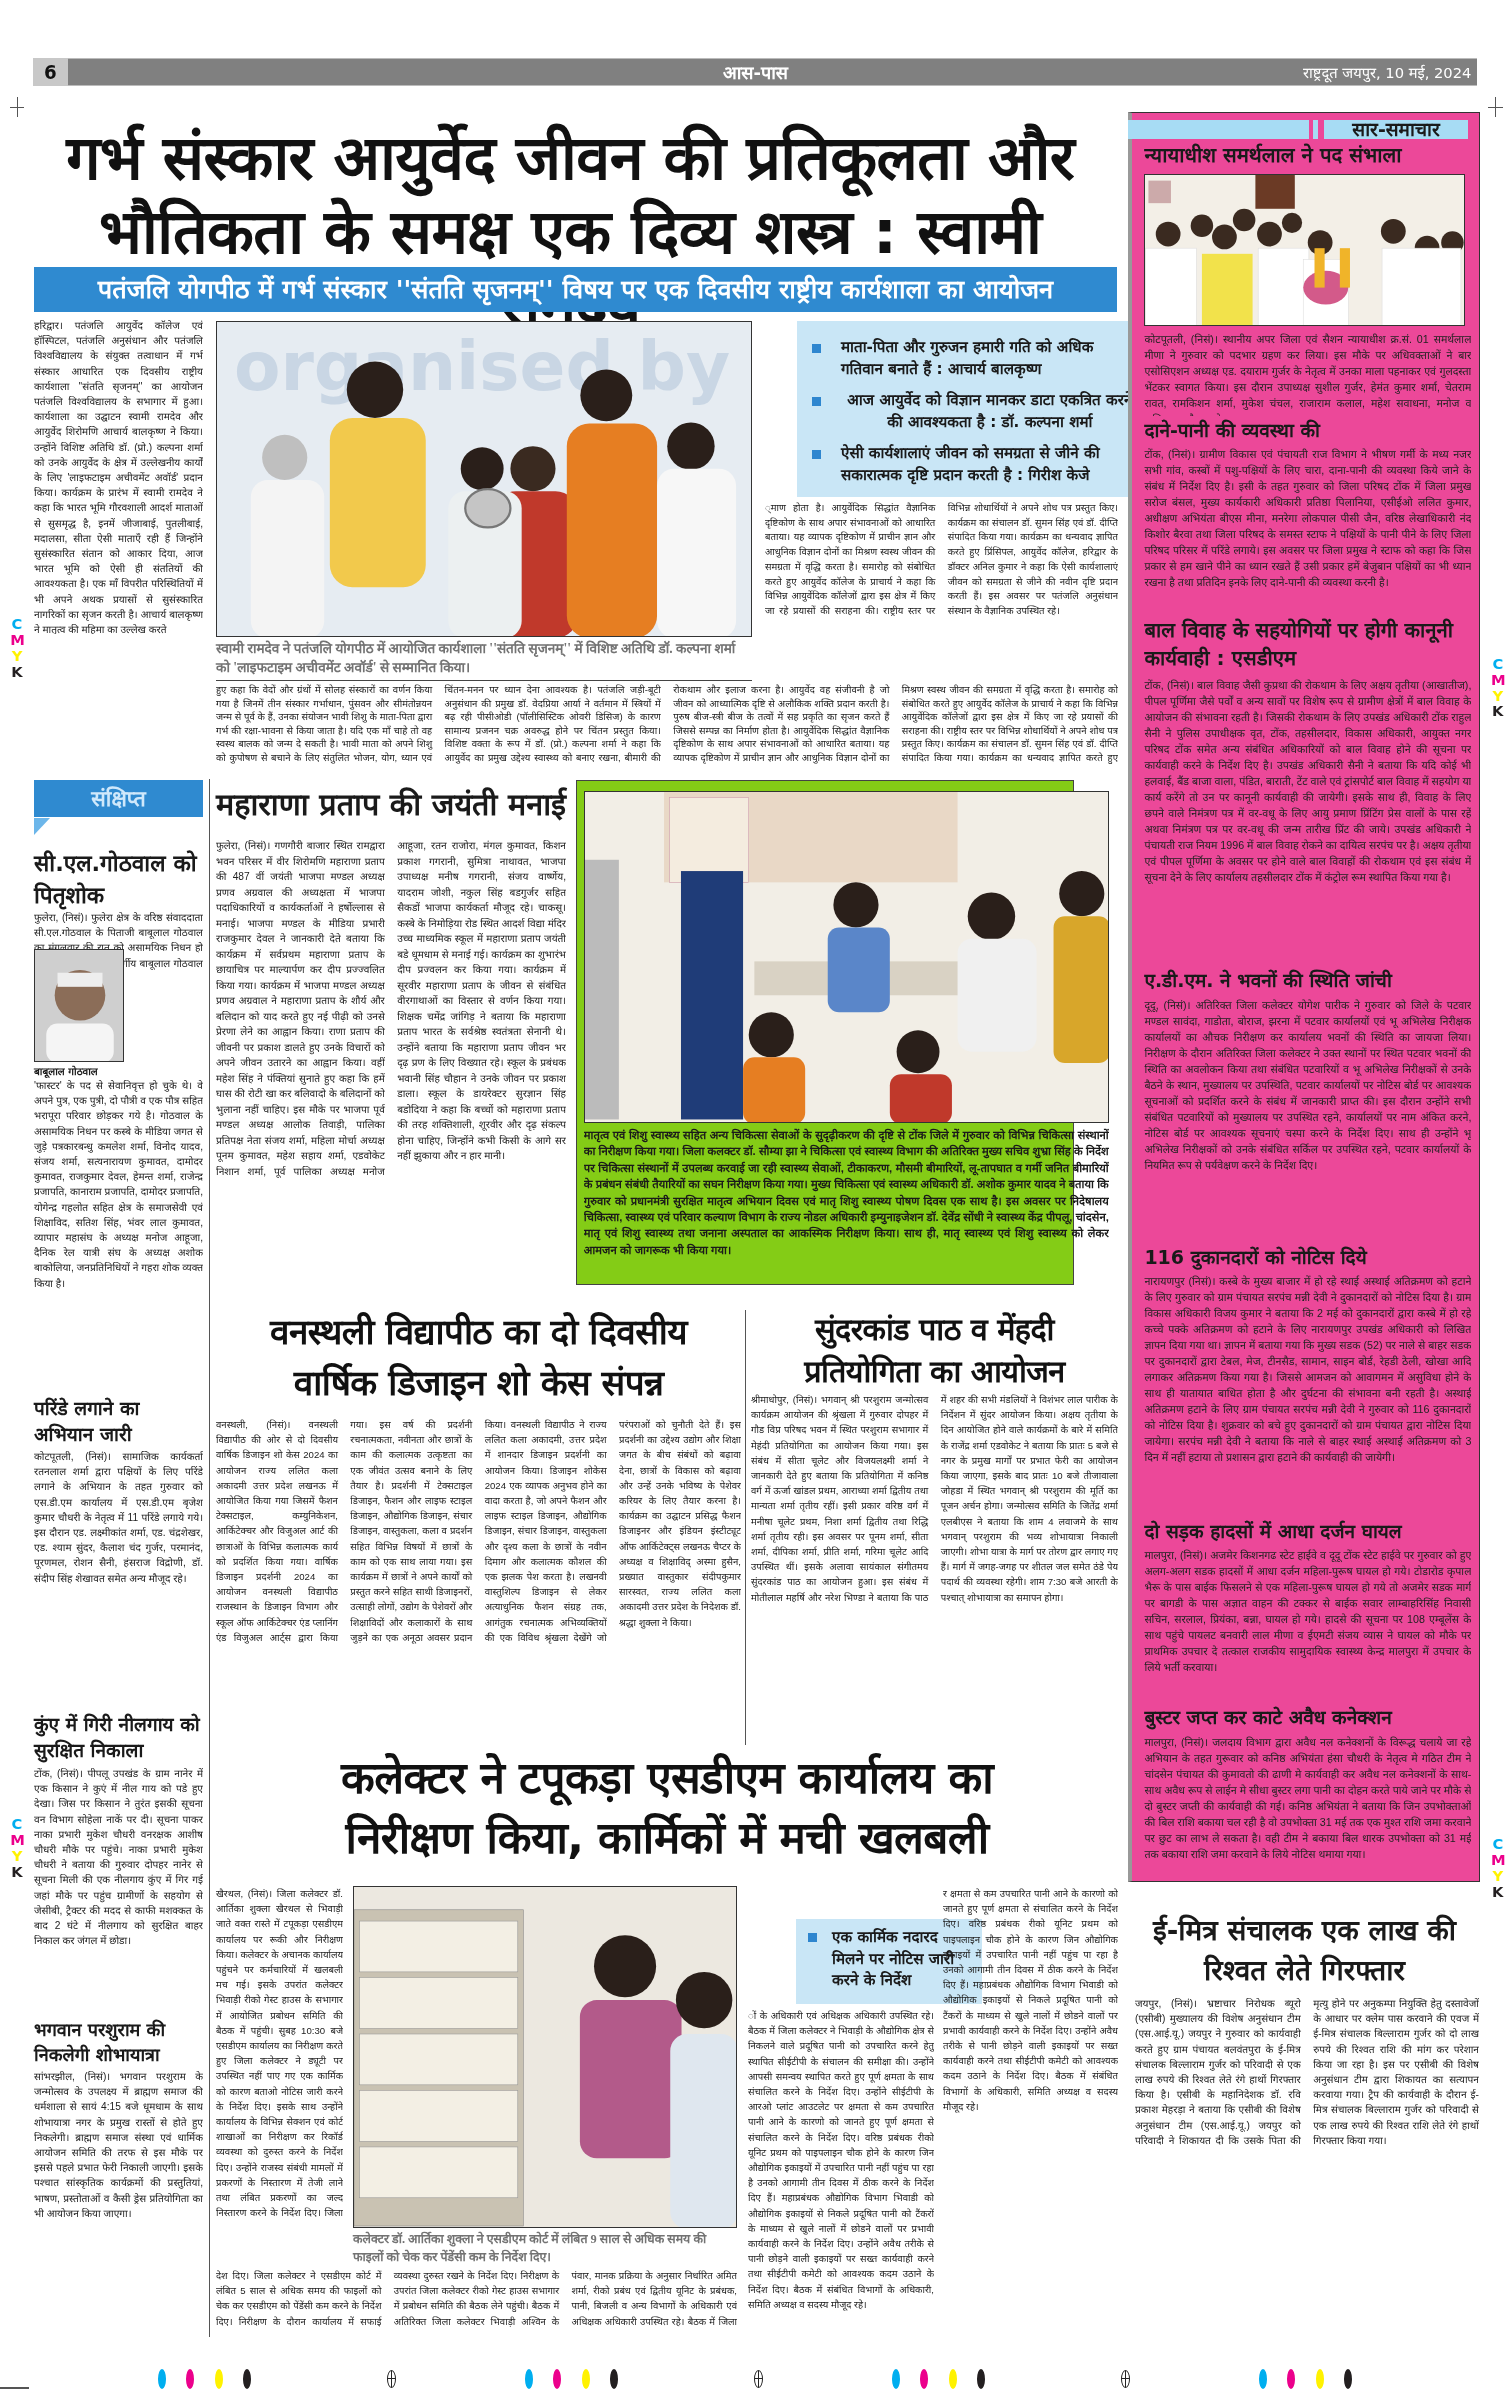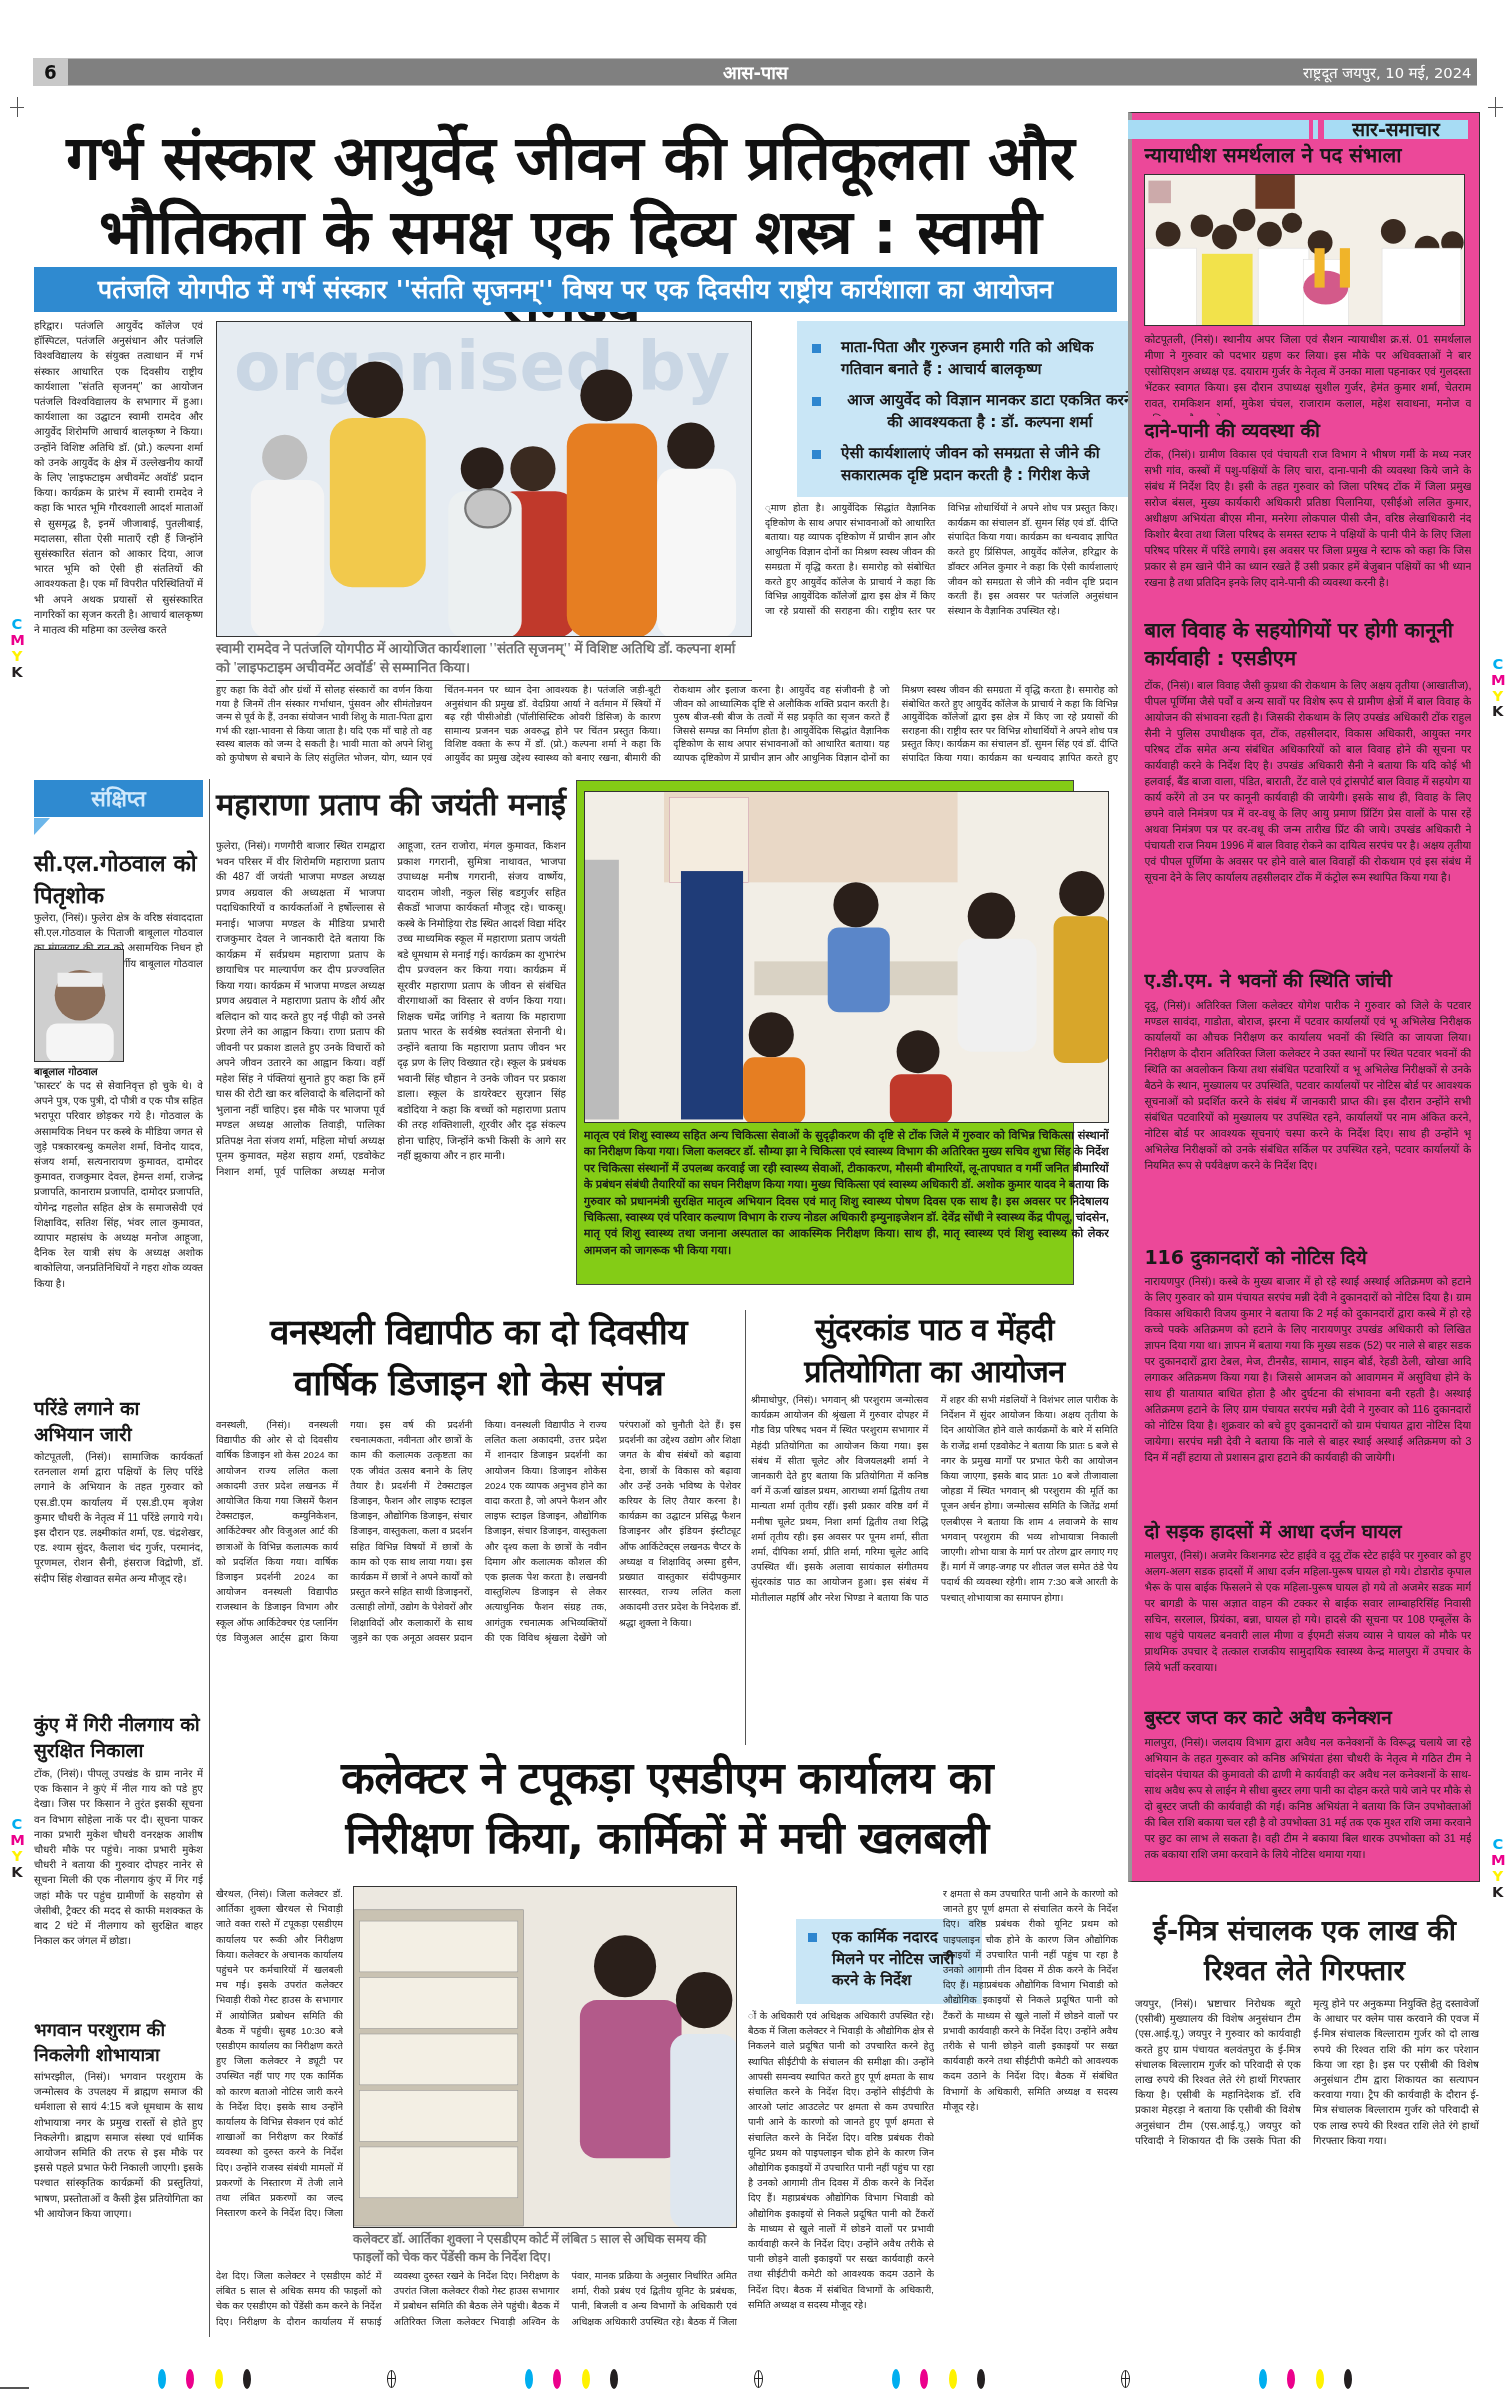--- a/index.html
+++ b/index.html
@@ -240,21 +240,21 @@
         <rect x="10" y="260" width="280" height="90"></rect>
         <rect x="10" y="360" width="280" height="90"></rect>
         <rect x="10" y="460" width="280" height="90"></rect>
     </g>
     <circle cx="480" cy="140" r="55" fill="#2a1f1a"></circle>
     <rect x="400" y="200" width="180" height="280" rx="30" fill="#b35a8a"></rect>
     <circle cx="620" cy="200" r="50" fill="#2a1f1a"></circle>
     <rect x="560" y="260" width="120" height="345" rx="30" fill="#dfe7ef"></rect>
   </svg>
 </div>
-<div class="abs caption" style="left:353px;top:2230px;width:384px;font-size:12.4px;line-height:18px;">कलेक्टर डॉ. आर्तिका शुक्ला ने एसडीएम कोर्ट में लंबित 5 साल से अधिक समय की फाइलों को चेक कर पेंडेंसी कम के निर्देश दिए।</div>
+<div class="abs caption" style="left:353px;top:2230px;width:384px;font-size:12.4px;line-height:18px;">कलेक्टर डॉ. आर्तिका शुक्ला ने एसडीएम कोर्ट में लंबित 9 साल से अधिक समय की फाइलों को चेक कर पेंडेंसी कम के निर्देश दिए।</div>
 
 <div class="abs" style="left:748px;top:1919px;width:186px;height:85px;background:#c9e6f6;padding:8px 9px;display:flex;margin-left:48px;">
   <span style="flex:0 0 9px;height:9px;background:#2e86cf;margin:5.6px 14.7px 0 3.4px;"></span>
   <span style="font-weight:bold;font-size:15.2px;line-height:21.5px;">एक कार्मिक नदारद मिलने पर नोटिस जारी करने के निर्देश</span>
 </div>
 <div class="abs txt" style="left:748px;top:2008px;width:186px;height:322px;overflow:hidden;font-size:9.6px;line-height:15.2px;"><span>ों के अधिकारी एवं अधिक्षक अधिकारी उपस्थित रहे। बैठक में जिला कलेक्टर ने भिवाड़ी के औद्योगिक क्षेत्र से निकलने वाले प्रदूषित पानी को उपचारित करने हेतु स्थापित सीईटीपी के संचालन की समीक्षा की। उन्होंने आपसी समन्वय स्थापित करते हुए पूर्ण क्षमता के साथ संचालित करने के निर्देश दिए। उन्होंने सीईटीपी के आरओ प्लांट आउटलेट पर क्षमता से कम उपचारित पानी आने के कारणो को जानते हुए पूर्ण क्षमता से संचालित करने के निर्देश दिए। वरिष्ठ प्रबंधक रीको यूनिट प्रथम को पाइपलाइन चौक होने के कारण जिन औद्योगिक इकाइयों में उपचारित पानी नहीं पहुंच पा रहा है उनको आगामी तीन दिवस में ठीक करने के निर्देश दिए हैं। महाप्रबंधक औद्योगिक विभाग भिवाडी को औद्योगिक इकाइयों से निकले प्रदूषित पानी को टैंकरों के माध्यम से खुले नालों में छोडने वालों पर प्रभावी कार्यवाही करने के निर्देश दिए। उन्होंने अवैध तरीके से पानी छोड़ने वाली इकाइयों पर सख्त कार्यवाही करने तथा सीईटीपी कमेटी को आवश्यक कदम उठाने के निर्देश दिए। बैठक में संबंधित विभागों के अधिकारी, समिति अध्यक्ष व सदस्य मौजूद रहे।</span></div>
 <div class="abs txt" style="left:943px;top:1886px;width:175px;height:446px;overflow:hidden;font-size:9.6px;line-height:15.2px;"><span>र क्षमता से कम उपचारित पानी आने के कारणो को जानते हुए पूर्ण क्षमता से संचालित करने के निर्देश दिए। वरिष्ठ प्रबंधक रीको यूनिट प्रथम को पाइपलाइन चौक होने के कारण जिन औद्योगिक इकाइयों में उपचारित पानी नहीं पहुंच पा रहा है उनको आगामी तीन दिवस में ठीक करने के निर्देश दिए हैं। महाप्रबंधक औद्योगिक विभाग भिवाडी को औद्योगिक इकाइयों से निकले प्रदूषित पानी को टैंकरों के माध्यम से खुले नालों में छोडने वालों पर प्रभावी कार्यवाही करने के निर्देश दिए। उन्होंने अवैध तरीके से पानी छोड़ने वाली इकाइयों पर सख्त कार्यवाही करने तथा सीईटीपी कमेटी को आवश्यक कदम उठाने के निर्देश दिए। बैठक में संबंधित विभागों के अधिकारी, समिति अध्यक्ष व सदस्य मौजूद रहे।</span></div>
 <div class="abs txt cols3" style="left:216px;top:2268px;width:521px;height:63px;overflow:hidden;font-size:9.6px;line-height:15.2px;"><span>देश दिए। जिला कलेक्टर ने एसडीएम कोर्ट में लंबित 5 साल से अधिक समय की फाइलों को चेक कर एसडीएम को पेंडेंसी कम करने के निर्देश दिए। निरीक्षण के दौरान कार्यालय में सफाई व्यवस्था दुरुस्त रखने के निर्देश दिए। निरीक्षण के उपरांत जिला कलेक्टर रीको गेस्ट हाउस सभागार में प्रबोधन समिति की बैठक लेने पहुंची। बैठक में अतिरिक्त जिला कलेक्टर भिवाड़ी अश्विन के पंवार, मानक प्रक्रिया के अनुसार निर्धारित अमित शर्मा, रीको प्रबंध एवं द्वितीय यूनिट के प्रबंधक, पानी, बिजली व अन्य विभागों के अधिकारी एवं अधिक्षक अधिकारी उपस्थित रहे। बैठक में जिला कलेक्टर ने भिवाड़ी के औद्योगिक क्षेत्र से निकलने वाले प्रदूषित पानी को उपचारित करने हेतु स्थापित सीईटीपी के संचालन की समीक्षा की। उन्होंने आपसी समन्वय स्थापित करते हुए पूर्ण क्षमता के साथ संचालित करने के निर्देश दिए। उन्होंने सीईटीपी के आरओ प्लांट आउटलेट पर क्षमता से कम उपचारित पानी आने के कारणो को जानते हुए पूर्ण क्षमता से संचालित करने के निर्देश दिए। वरिष्ठ प्रबंधक रीको यूनिट प्रथम को पाइपलाइन चौक होने के कारण जिन औद्योगिक इकाइयों में उपचारित पानी नहीं पहुंच पा रहा है उनको आगामी तीन दिवस में ठीक करने के निर्देश दिए हैं। महाप्रबंधक औद्योगिक विभाग भिवाडी को औद्योगिक इकाइयों से निकले प्रदूषित पानी को टैंकरों के माध्यम से खुले नालों में छोडने वालों पर प्रभावी कार्यवाही करने के निर्देश दिए। उन्होंने अवैध तरीके से पानी छोड़ने वाली इकाइयों पर सख्त कार्यवाही करने तथा सीईटीपी कमेटी को आवश्यक कदम उठाने के निर्देश दिए। बैठक में संबंधित विभागों के अधिकारी, समिति अध्यक्ष व सदस्य मौजूद रहे।</span></div>
 
 <div class="strip" style="left:158px;background:#00aeef"></div>

